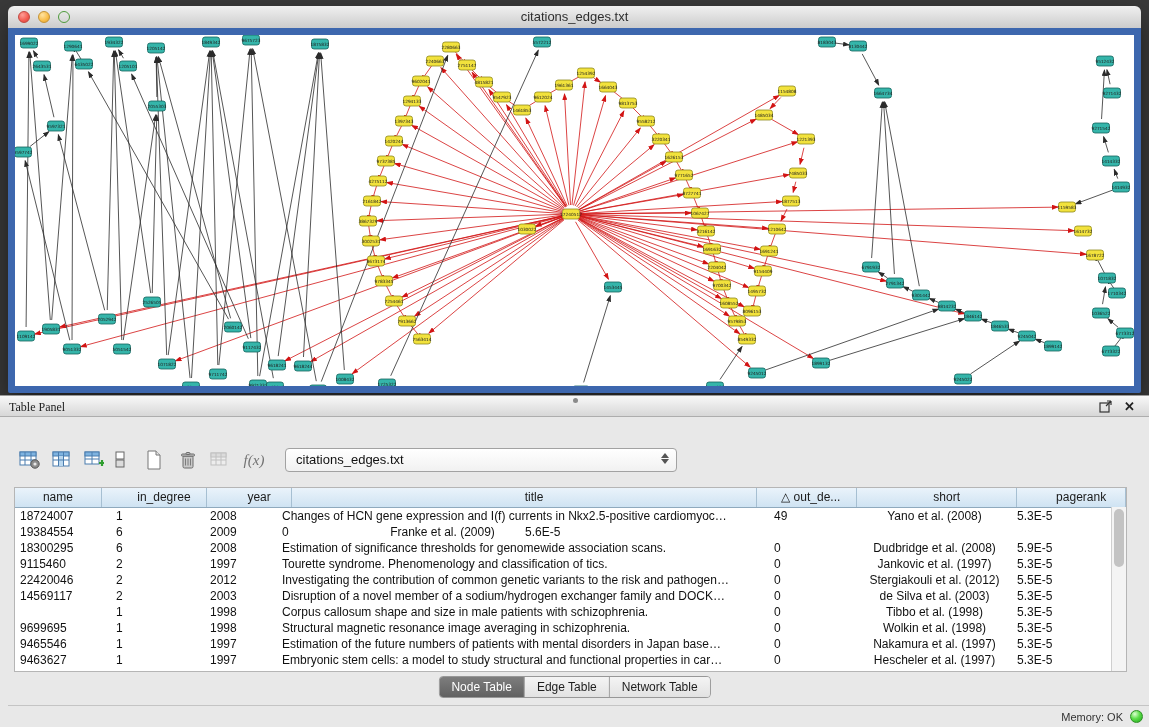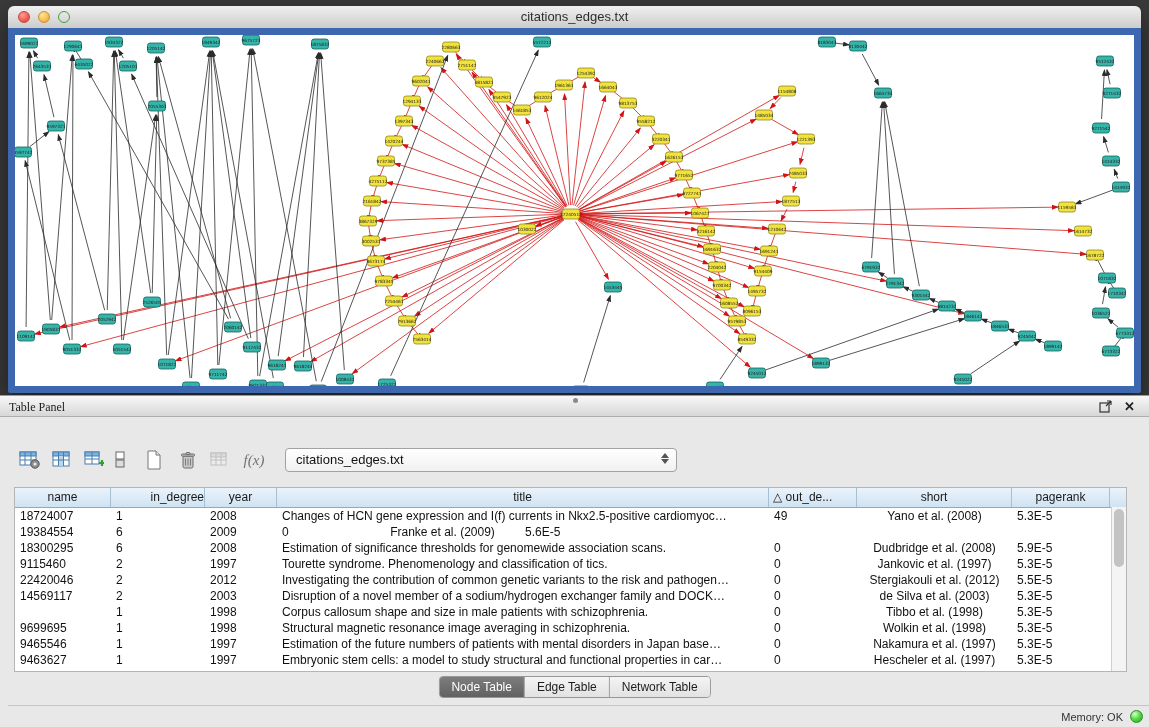--- a/index.html
+++ b/index.html
@@ -38,21 +38,21 @@
     background:linear-gradient(#ffffff,#f1f1f1);border:1px solid #a2a2a2;border-radius:4px;
     font-size:13px;color:#111;line-height:22px;padding-left:10px;}
   .combo-arrows{position:absolute;right:7px;top:4px;display:flex;flex-direction:column;gap:1px;}
   .combo-arrows i{display:block;width:0;height:0;border-left:4px solid transparent;border-right:4px solid transparent;}
   .arr-up{border-bottom:5px solid #555;}
   .arr-dn{border-top:5px solid #555;}
 
   
   .table-wrap{position:absolute;left:14px;top:92px;width:1111px;height:183px;background:#ffffff;
     border:1px solid #b5b5b5;box-sizing:content-box;}
-  .thead{display:flex;height:19px;background:linear-gradient(#eaf3fb,#cfe3f2);border-bottom:1px solid #8fa9bd;}
+  .thead{display:flex;height:19px;background:linear-gradient(#eaf3fb,#cfe3f2);border-bottom:1px solid #8fa9bd;gap:20px;}
   .th{box-sizing:border-box;border-right:1px solid #a6bfd2;font-size:12px;color:#1a1a1a;text-align:center;
     line-height:18px;overflow:hidden;white-space:nowrap;}
   .th.left{text-align:left;padding-left:4px;}
   .tr{display:flex;height:16px;background:#fff;}
   .td{box-sizing:border-box;font-size:12px;color:#111;line-height:16px;overflow:hidden;white-space:nowrap;
     padding-left:5px;}
   .td.center{text-align:center;padding-left:0;}
   .vscroll{position:absolute;right:0;top:19px;bottom:0;width:15px;background:#f4f4f4;border-left:1px solid #cfcfcf;box-sizing:border-box;}
   .vthumb{position:absolute;left:2px;right:2px;top:2px;height:58px;border-radius:5px;background:#c3c3c3;}
 
@@ -794,21 +794,21 @@
         <span class="combo-arrows">
           <i class="arr-up"></i>
             <i class="arr-dn"></i>
         </span>
       </div>
     </div>
 
     <div class="table-wrap">
       <div class="thead" id="thead">
           <div class="th" style="width: 96px;">name</div>
-          <div class="th" style="width: 94px; text-align: right;">in_degree</div>
+          <div class="th" style="width: 94px;">in_degree</div>
           <div class="th" style="width: 72px;">year</div>
           <div class="th" style="width: 492px;">title</div>
           <div class="th left" style="width: 88px;">△ out_de...</div>
           <div class="th" style="width: 155px;">short</div>
           <div class="th" style="width: 98px;">pagerank</div>
         </div>
       <div id="tbody">
           <div class="tr">
             <div class="td" style="width: 96px;">18724007</div>
             <div class="td" style="width: 94px;">1</div>

